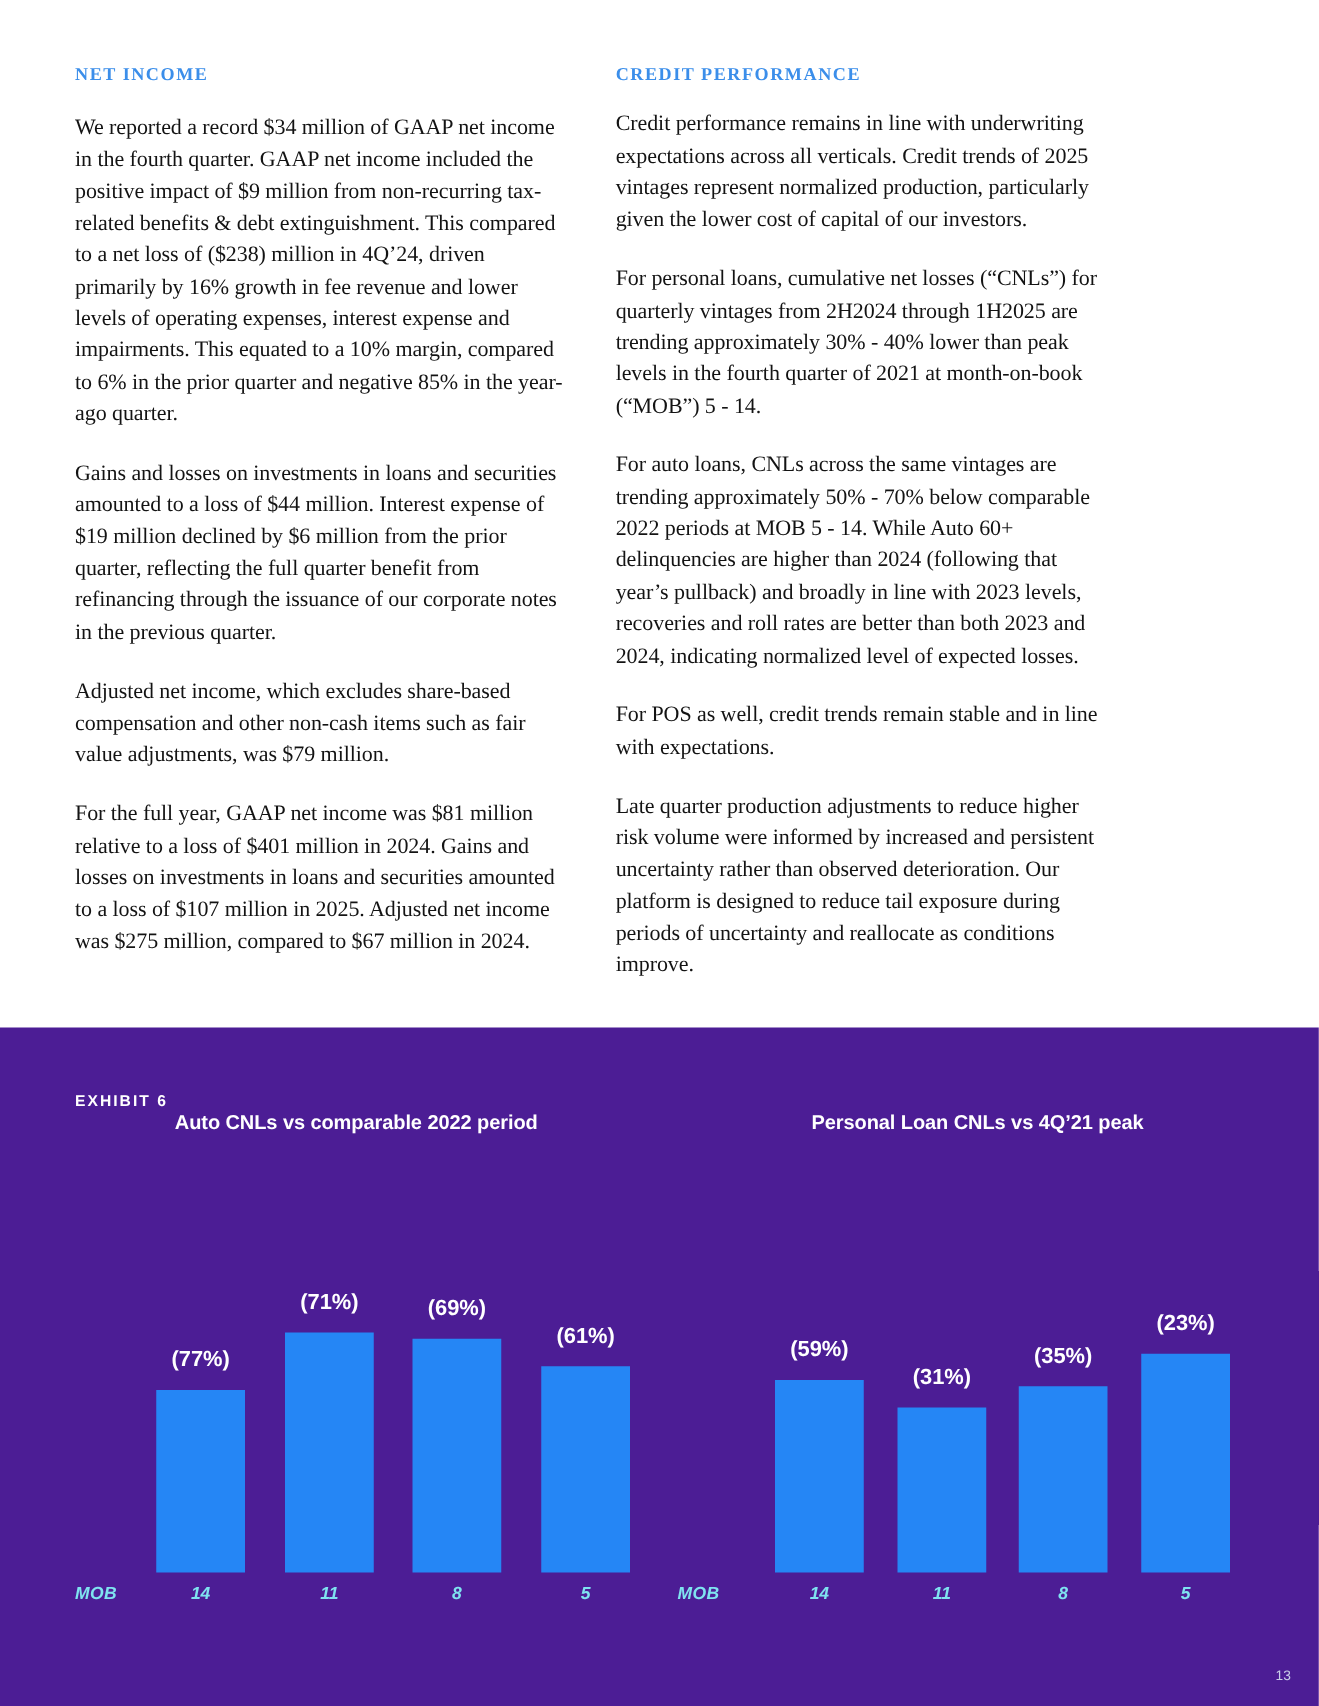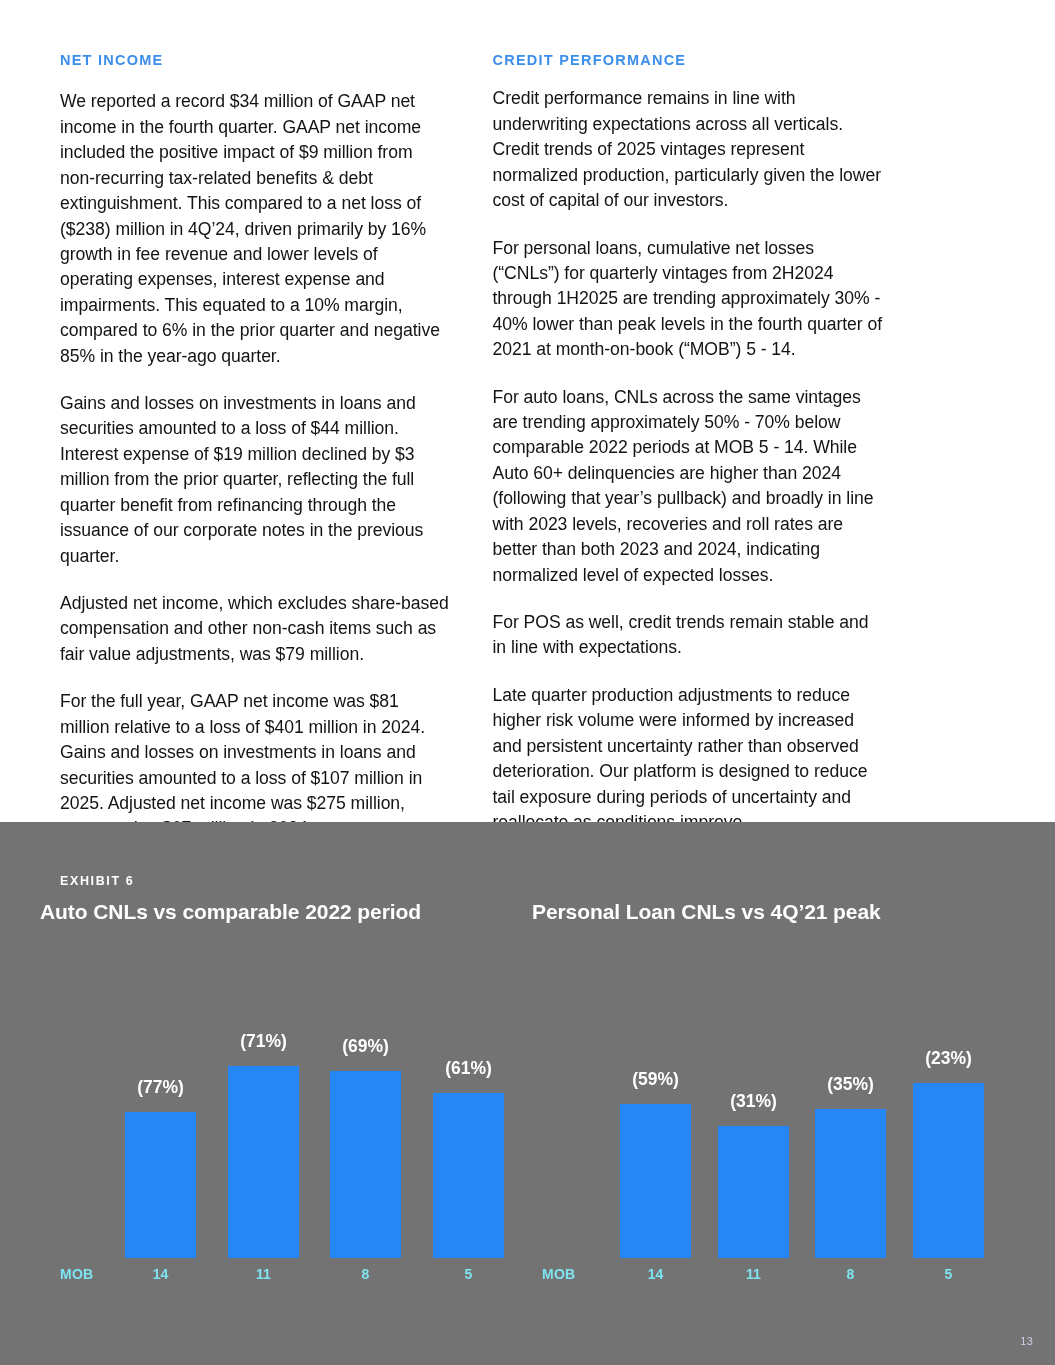--- a/index.html
+++ b/index.html
@@ -19,20 +19,21 @@
   
   .text-area {
     position: absolute;
     left: 0;
     top: 0;
     width: 929px;
     height: 822px;
     display: flex;
     box-sizing: border-box;
     padding: 52px 46px 0 60px;
+    font-family: Liberation Serif, serif;
   }
   .column {
     width: 447px;
     box-sizing: border-box;
   }
   .column.left { margin-right: 42px; }
 
   .section-heading {
     font-size: 14.5px;
     font-weight: bold;
@@ -52,21 +53,21 @@
   }
   p.body-par:last-child { margin-bottom: 0; }
 
   
   .exhibit-panel {
     position: absolute;
     left: 0;
     top: 822px;
     width: 1055px;
     height: 543px;
-    background: #737373;
+    background: #4c1d95;
     overflow: hidden;
   }
   .exhibit-label {
     position: absolute;
     left: 60px;
     top: 52px;
     font-size: 12.5px;
     font-weight: bold;
     letter-spacing: 0.13em;
     color: #ffffff;
@@ -83,24 +84,25 @@
   .chart {
     position: absolute;
     top: 0;
     height: 543px;
   }
   .chart.chart-left  { left: 40px;  width: 490px; }
   .chart.chart-right { left: 532px; width: 500px; }
 
   .chart-title {
     position: absolute;
-    top: 78px;
-    left: 0;
-    width: 100%;
-    font-size: 21px;
+    top: 68px;
+    left: 0;
+    width: 100%;
+    text-align: center;
+    font-size: 16px;
     font-weight: bold;
     color: #ffffff;
     letter-spacing: -0.004em;
   }
 
   
   .plot {
     position: absolute;
     left: 0;
     top: 0;
@@ -130,20 +132,21 @@
     font-weight: bold;
     color: #ffffff;
   }
 
   .axis-row {
     position: absolute;
     top: 444px;
     left: 0;
     width: 100%;
     height: 30px;
+    font-style: italic;
   }
   .axis-mob {
     position: absolute;
     top: 0;
     font-size: 14px;
     font-weight: bold;
     color: #7FE3F0;
     letter-spacing: 0.02em;
   }
   .axis-tick {
@@ -166,21 +169,21 @@
   }
 </style>
 </head>
 <body>
 
 <div class="text-area">
 
   <div class="column left">
     <h2 class="section-heading">NET INCOME</h2>
     <p class="body-par">We reported a record $34 million of GAAP net income in the fourth quarter. GAAP net income included the positive impact of $9 million from non-recurring tax-related benefits &amp; debt extinguishment. This compared to a net loss of ($238) million in 4Q’24, driven primarily by 16% growth in fee revenue and lower levels of operating expenses, interest expense and impairments. This equated to a 10% margin, compared to 6% in the prior quarter and negative 85% in the year-ago quarter.</p>
-    <p class="body-par">Gains and losses on investments in loans and securities amounted to a loss of $44 million. Interest expense of $19 million declined by $3 million from the prior quarter, reflecting the full quarter benefit from refinancing through the issuance of our corporate notes in the previous quarter.</p>
+    <p class="body-par">Gains and losses on investments in loans and securities amounted to a loss of $44 million. Interest expense of $19 million declined by $6 million from the prior quarter, reflecting the full quarter benefit from refinancing through the issuance of our corporate notes in the previous quarter.</p>
     <p class="body-par">Adjusted net income, which excludes share-based compensation and other non-cash items such as fair value adjustments, was $79 million.</p>
     <p class="body-par">For the full year, GAAP net income was $81 million relative to a loss of $401 million in 2024. Gains and losses on investments in loans and securities amounted to a loss of $107 million in 2025. Adjusted net income was $275 million, compared to $67 million in 2024.</p>
   </div>
 
   <div class="column right">
     <h2 class="section-heading">CREDIT PERFORMANCE</h2>
     <p class="body-par">Credit performance remains in line with underwriting expectations across all verticals.  Credit trends of 2025 vintages represent normalized production, particularly given the lower cost of capital of our investors.</p>
     <p class="body-par">For personal loans, cumulative net losses (“CNLs”) for quarterly vintages from 2H2024 through 1H2025 are trending approximately 30% - 40% lower than peak levels in the fourth quarter of 2021 at month-on-book (“MOB”) 5 - 14.</p>
     <p class="body-par">For auto loans, CNLs across the same vintages are trending approximately 50% - 70% below comparable 2022 periods at MOB 5 - 14. While Auto 60+ delinquencies are higher than 2024 (following that year’s pullback) and broadly in line with 2023 levels, recoveries and roll rates are better than both 2023 and 2024, indicating normalized level of expected losses.</p>
     <p class="body-par">For POS as well, credit trends remain stable and in line with expectations.</p>

